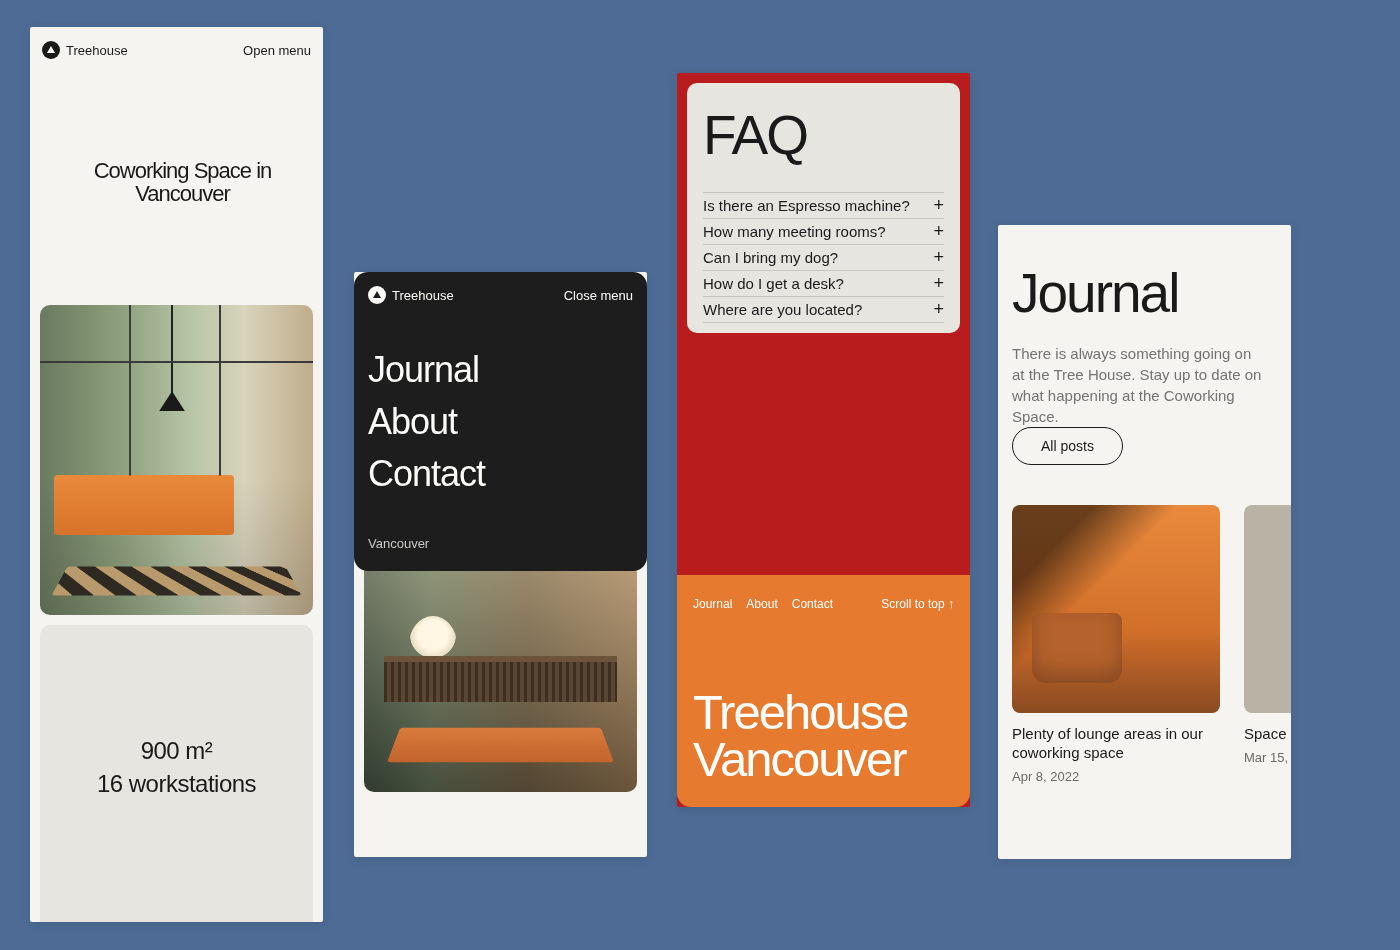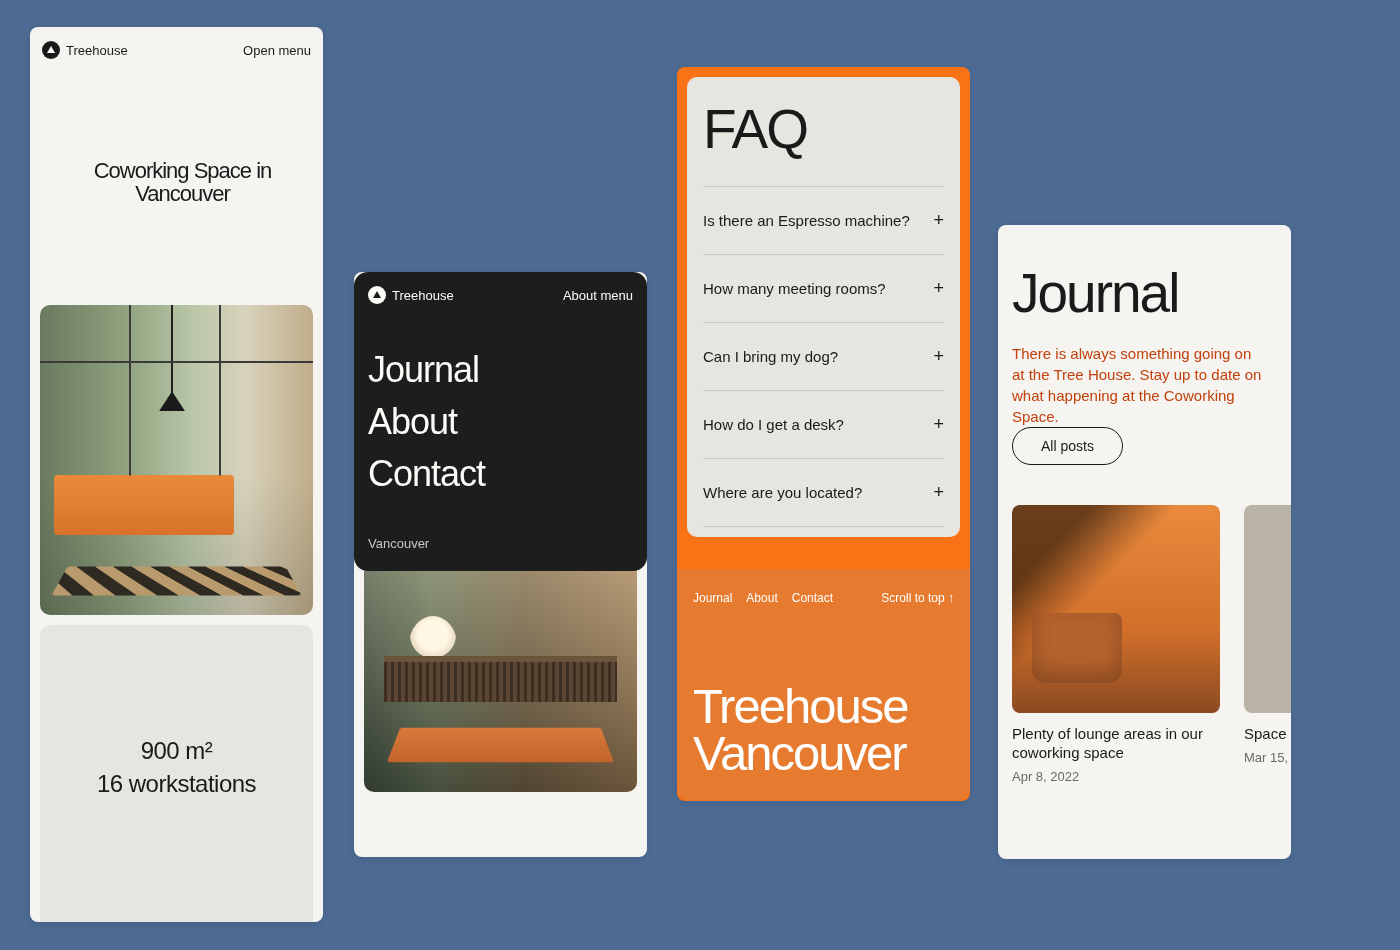--- a/index.html
+++ b/index.html
@@ -7,21 +7,21 @@
     background: #4d6b94;
     width: 1400px;
     height: 950px;
     font-family: -apple-system, BlinkMacSystemFont, "Segoe UI", Helvetica, Arial, sans-serif;
     position: relative;
     overflow: hidden;
   }
   .phone {
     position: absolute;
     background: #f5f4f0;
-    border-radius: 8px;
+    border-radius: 2px;
     overflow: hidden;
     box-shadow: 0 2px 10px rgba(0,0,0,.1);
   }
 
   
   #s1 { left: 30px; top: 27px; width: 293px; height: 895px; }
   .s1-header { display:flex; justify-content:space-between; align-items:center; padding: 14px 12px 0 12px; font-size:13px; color:#1a1a1a; }
   .logo-wrap { display:flex; align-items:center; gap:6px; font-weight:500;}
   .logo-icon { width:18px; height:18px; border-radius:50%; background:#1a1a1a; display:flex; align-items:center; justify-content:center;}
   .logo-icon svg { width:10px; height:10px; }
@@ -93,37 +93,37 @@
       #4a3a2b;
     border-top: 6px solid #6b543b;
   }
   .s2-photo .lamp2{
     position:absolute; left:45px; bottom:128px; width:48px; height:48px;
     background:radial-gradient(circle at 50% 40%, #fff6e3 40%, #e8dcc2 60%, transparent 62%);
     border-radius:50% 50% 10% 10% / 60% 60% 10% 10%;
   }
 
   
-  #s3 { left: 677px; top: 67px; width: 293px; height: 734px; background:#f97316;}
+  #s3 { left: 677px; top: 73px; width: 293px; height: 734px; background:#b91c1c;}
   .s3-card{ margin:10px; background:#e6e5e0; border-radius:10px; padding: 20px 16px 10px 16px;}
   .s3-title{ font-size:55px; font-weight:500; letter-spacing:-2px; color:#1a1a1a; padding-bottom:25px;}
-  .faq-item{ display:flex; justify-content:space-between; align-items:center; border-top:1px solid #c9c7c1; padding:23px 0; font-size:15px; color:#1a1a1a;}
+  .faq-item{ display:flex; justify-content:space-between; align-items:center; border-top:1px solid #c9c7c1; padding:2px 0; font-size:15px; color:#1a1a1a;}
   .faq-item:last-child{ border-bottom:1px solid #c9c7c1;gap:44px;}
   .plus{ font-size:18px; font-weight:300; color:#1a1a1a;}
   .s3-footer{ position:absolute; left:0; right:0; bottom:0; background:#e67a2e; color:#fff; padding:22px 16px 0 16px; height:232px; border-radius:0 0 14px 14px;}
   .s3-footer-top{ display:flex; justify-content:space-between; font-size:12px;}
   .s3-footer-links{ display:flex; gap:14px;}
   .s3-footer-links span, .s3-scrolltop{ color:#fff;}
   .s3-big{ font-size:49px; font-weight:500; letter-spacing:-2px; line-height:.95; padding-top:78px;}
 
   
   #s4 { left: 998px; top: 225px; width: 293px; height: 634px; background:#f5f4f0;}
   .s4-inner{ padding: 20px 14px 0 14px;}
   .s4-title{ font-size:55px; font-weight:500; letter-spacing:-2px; color:#1a1a1a; padding:16px 0 18px 0;}
-  .s4-desc{ font-size:15px; line-height:1.4; color:#c2410c; padding-right:10px;}
+  .s4-desc{ font-size:15px; line-height:1.4; color:#737373; padding-right:10px;}
   .s4-pill{ display:inline-block; border:1px solid #1a1a1a; border-radius:999px; padding:10px 28px; font-size:14px; color:#1a1a1a;}
   .s4-scroll{ display:flex; gap:24px; margin-top:40px; padding-left:14px; overflow:hidden;}
   .post{ flex:0 0 208px;}
   .post .thumb{ height:208px; border-radius:8px;}
   .thumb1{ background:
       linear-gradient(135deg, rgba(0,0,0,.55) 0 20%, transparent 40%),
       linear-gradient(180deg,#e98a3d 0%, #d26f2a 60%, #8a4a22 100%);
       position:relative;}
   .thumb1::after{ content:""; position:absolute; left:20px; bottom:30px; width:90px; height:70px; background:#b5622c; border-radius:8px 8px 14px 14px; box-shadow: inset 0 -10px 20px rgba(0,0,0,.25);}
   .thumb2{ background:
@@ -166,21 +166,21 @@
   <div class="s2-overlay">
     <div class="s2-header">
       <div class="logo-wrap">
         <span class="logo-icon">
           <svg viewBox="0 0 10 10">
               <path d="M5 1 L9 8 L1 8 Z" fill="#1d1d1d"></path>
             </svg>
         </span>
         <span>Treehouse</span>
       </div>
-      <span>About menu</span>
+      <span>Close menu</span>
     </div>
     <nav class="s2-nav">
       <a>Journal</a>
       <a>About</a>
       <a>Contact</a>
     </nav>
     <div class="s2-loc">Vancouver</div>
   </div>
 </div>
 

